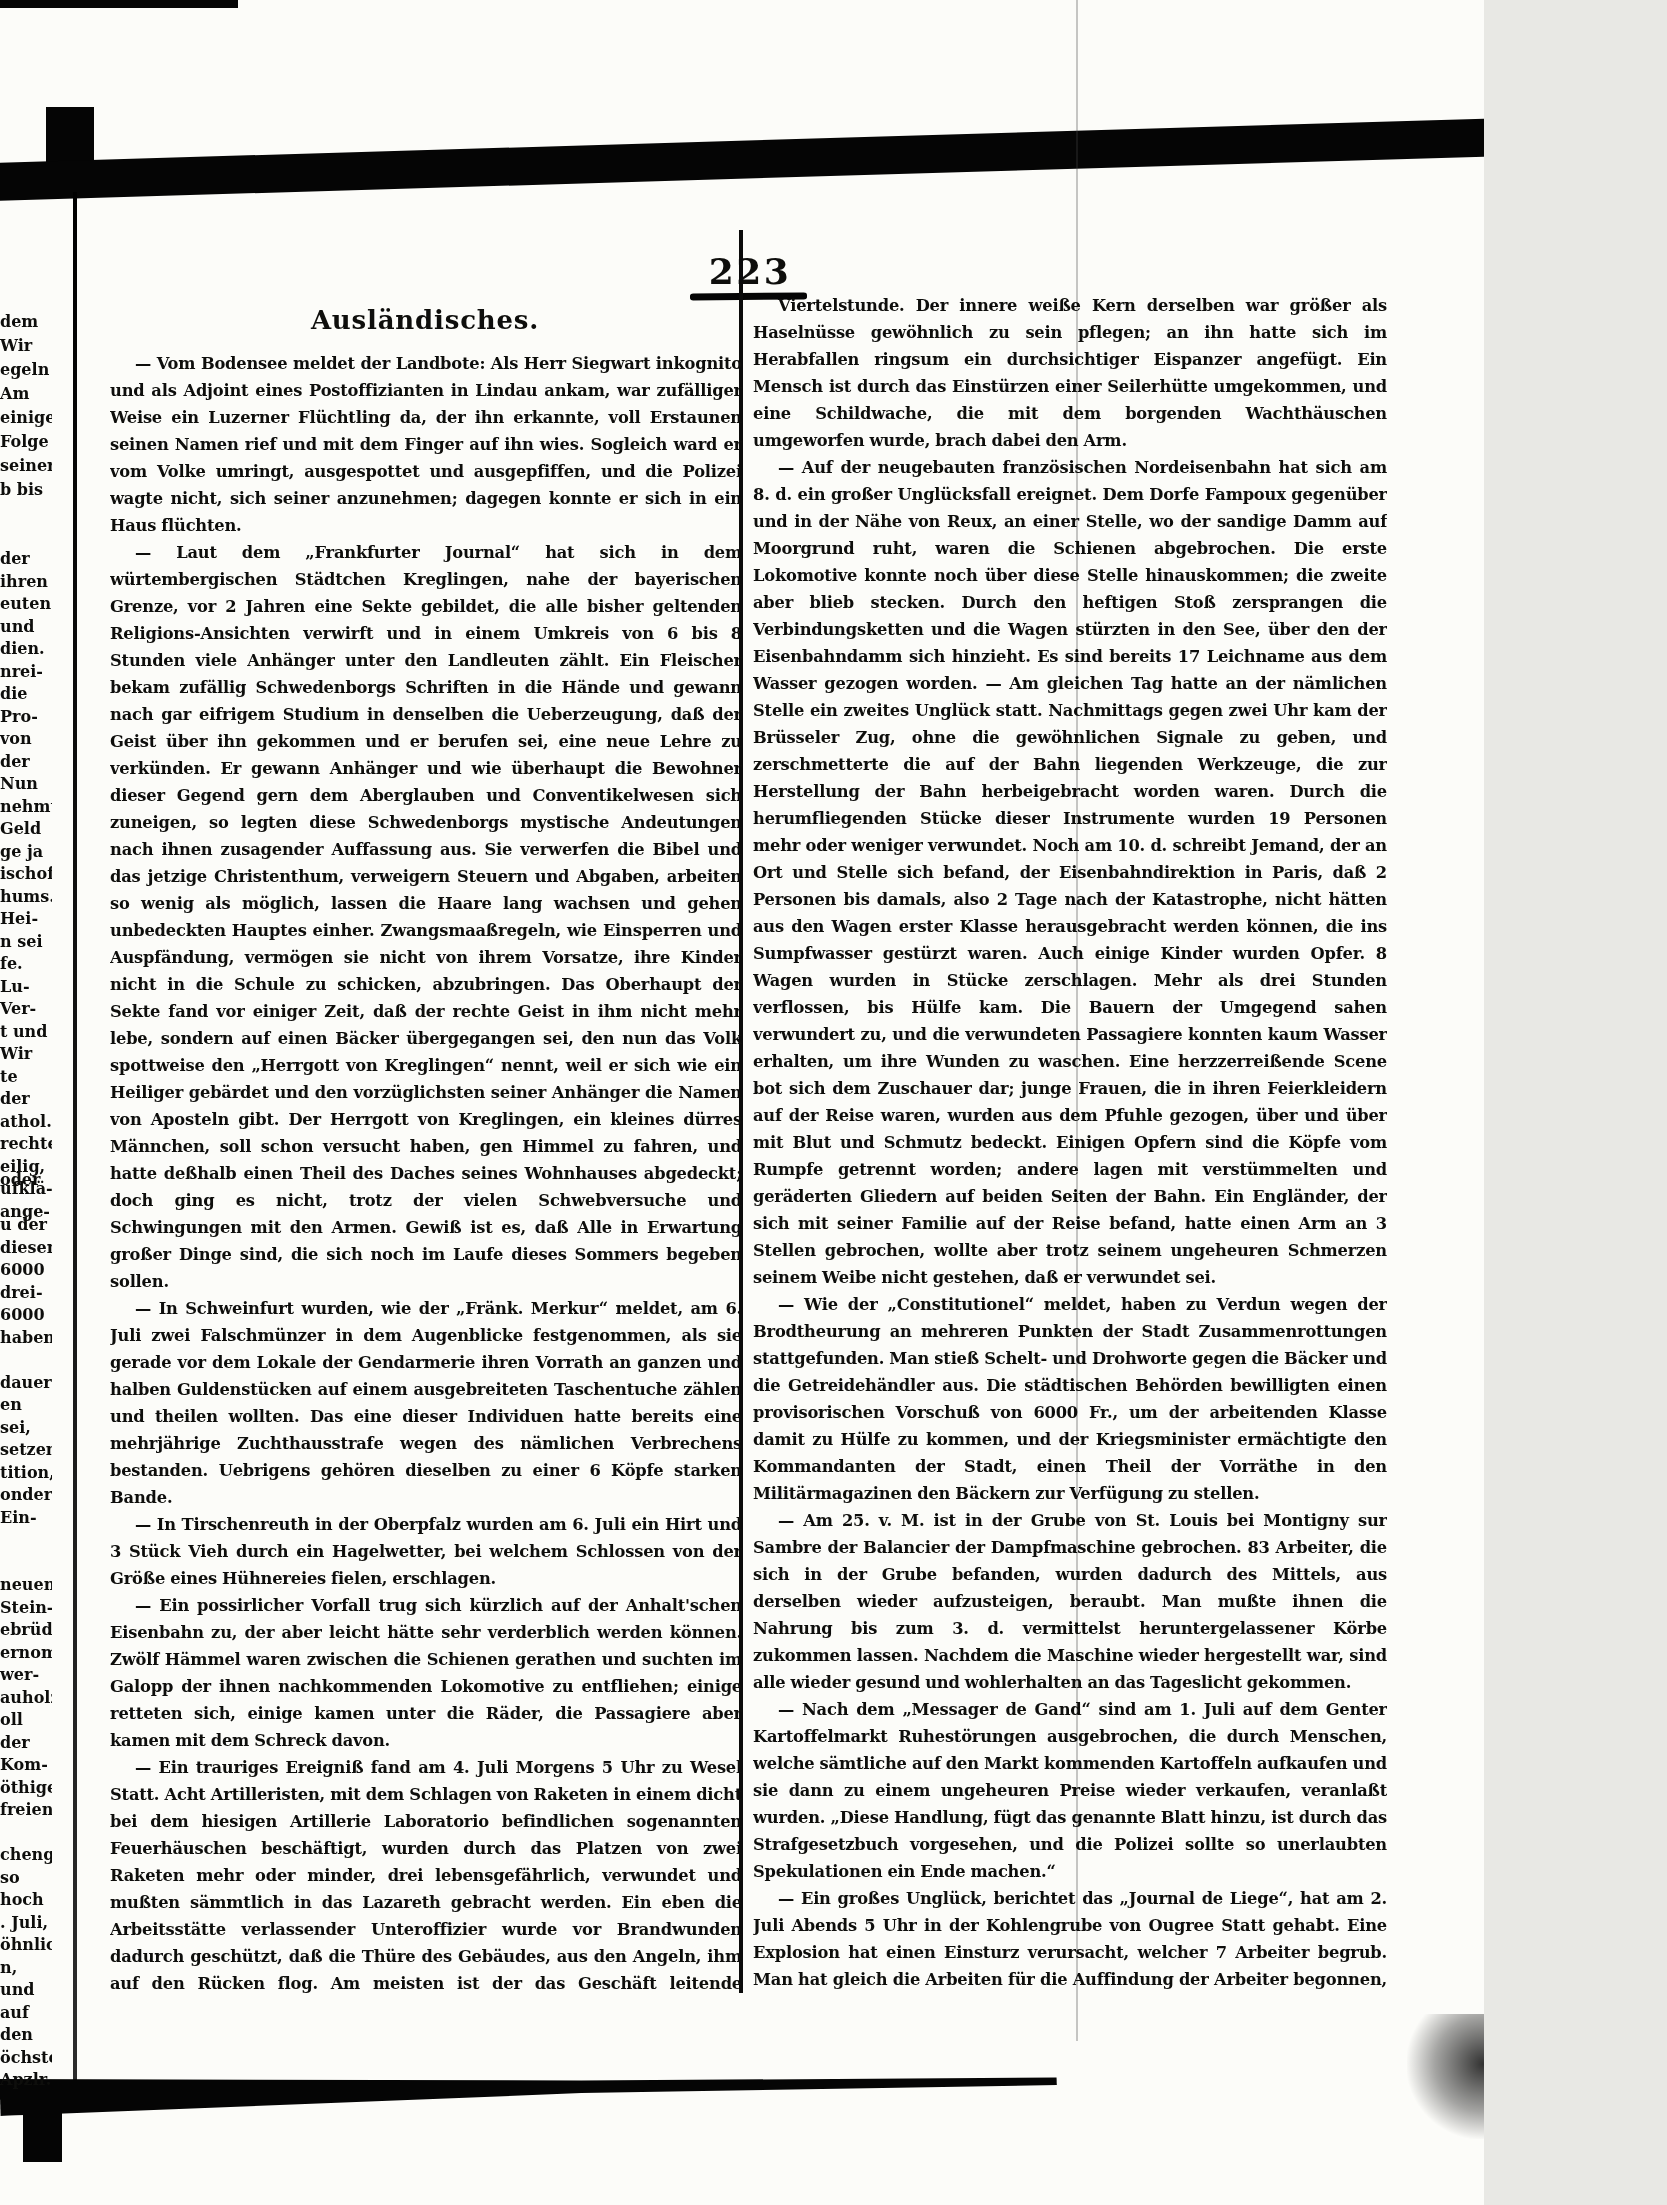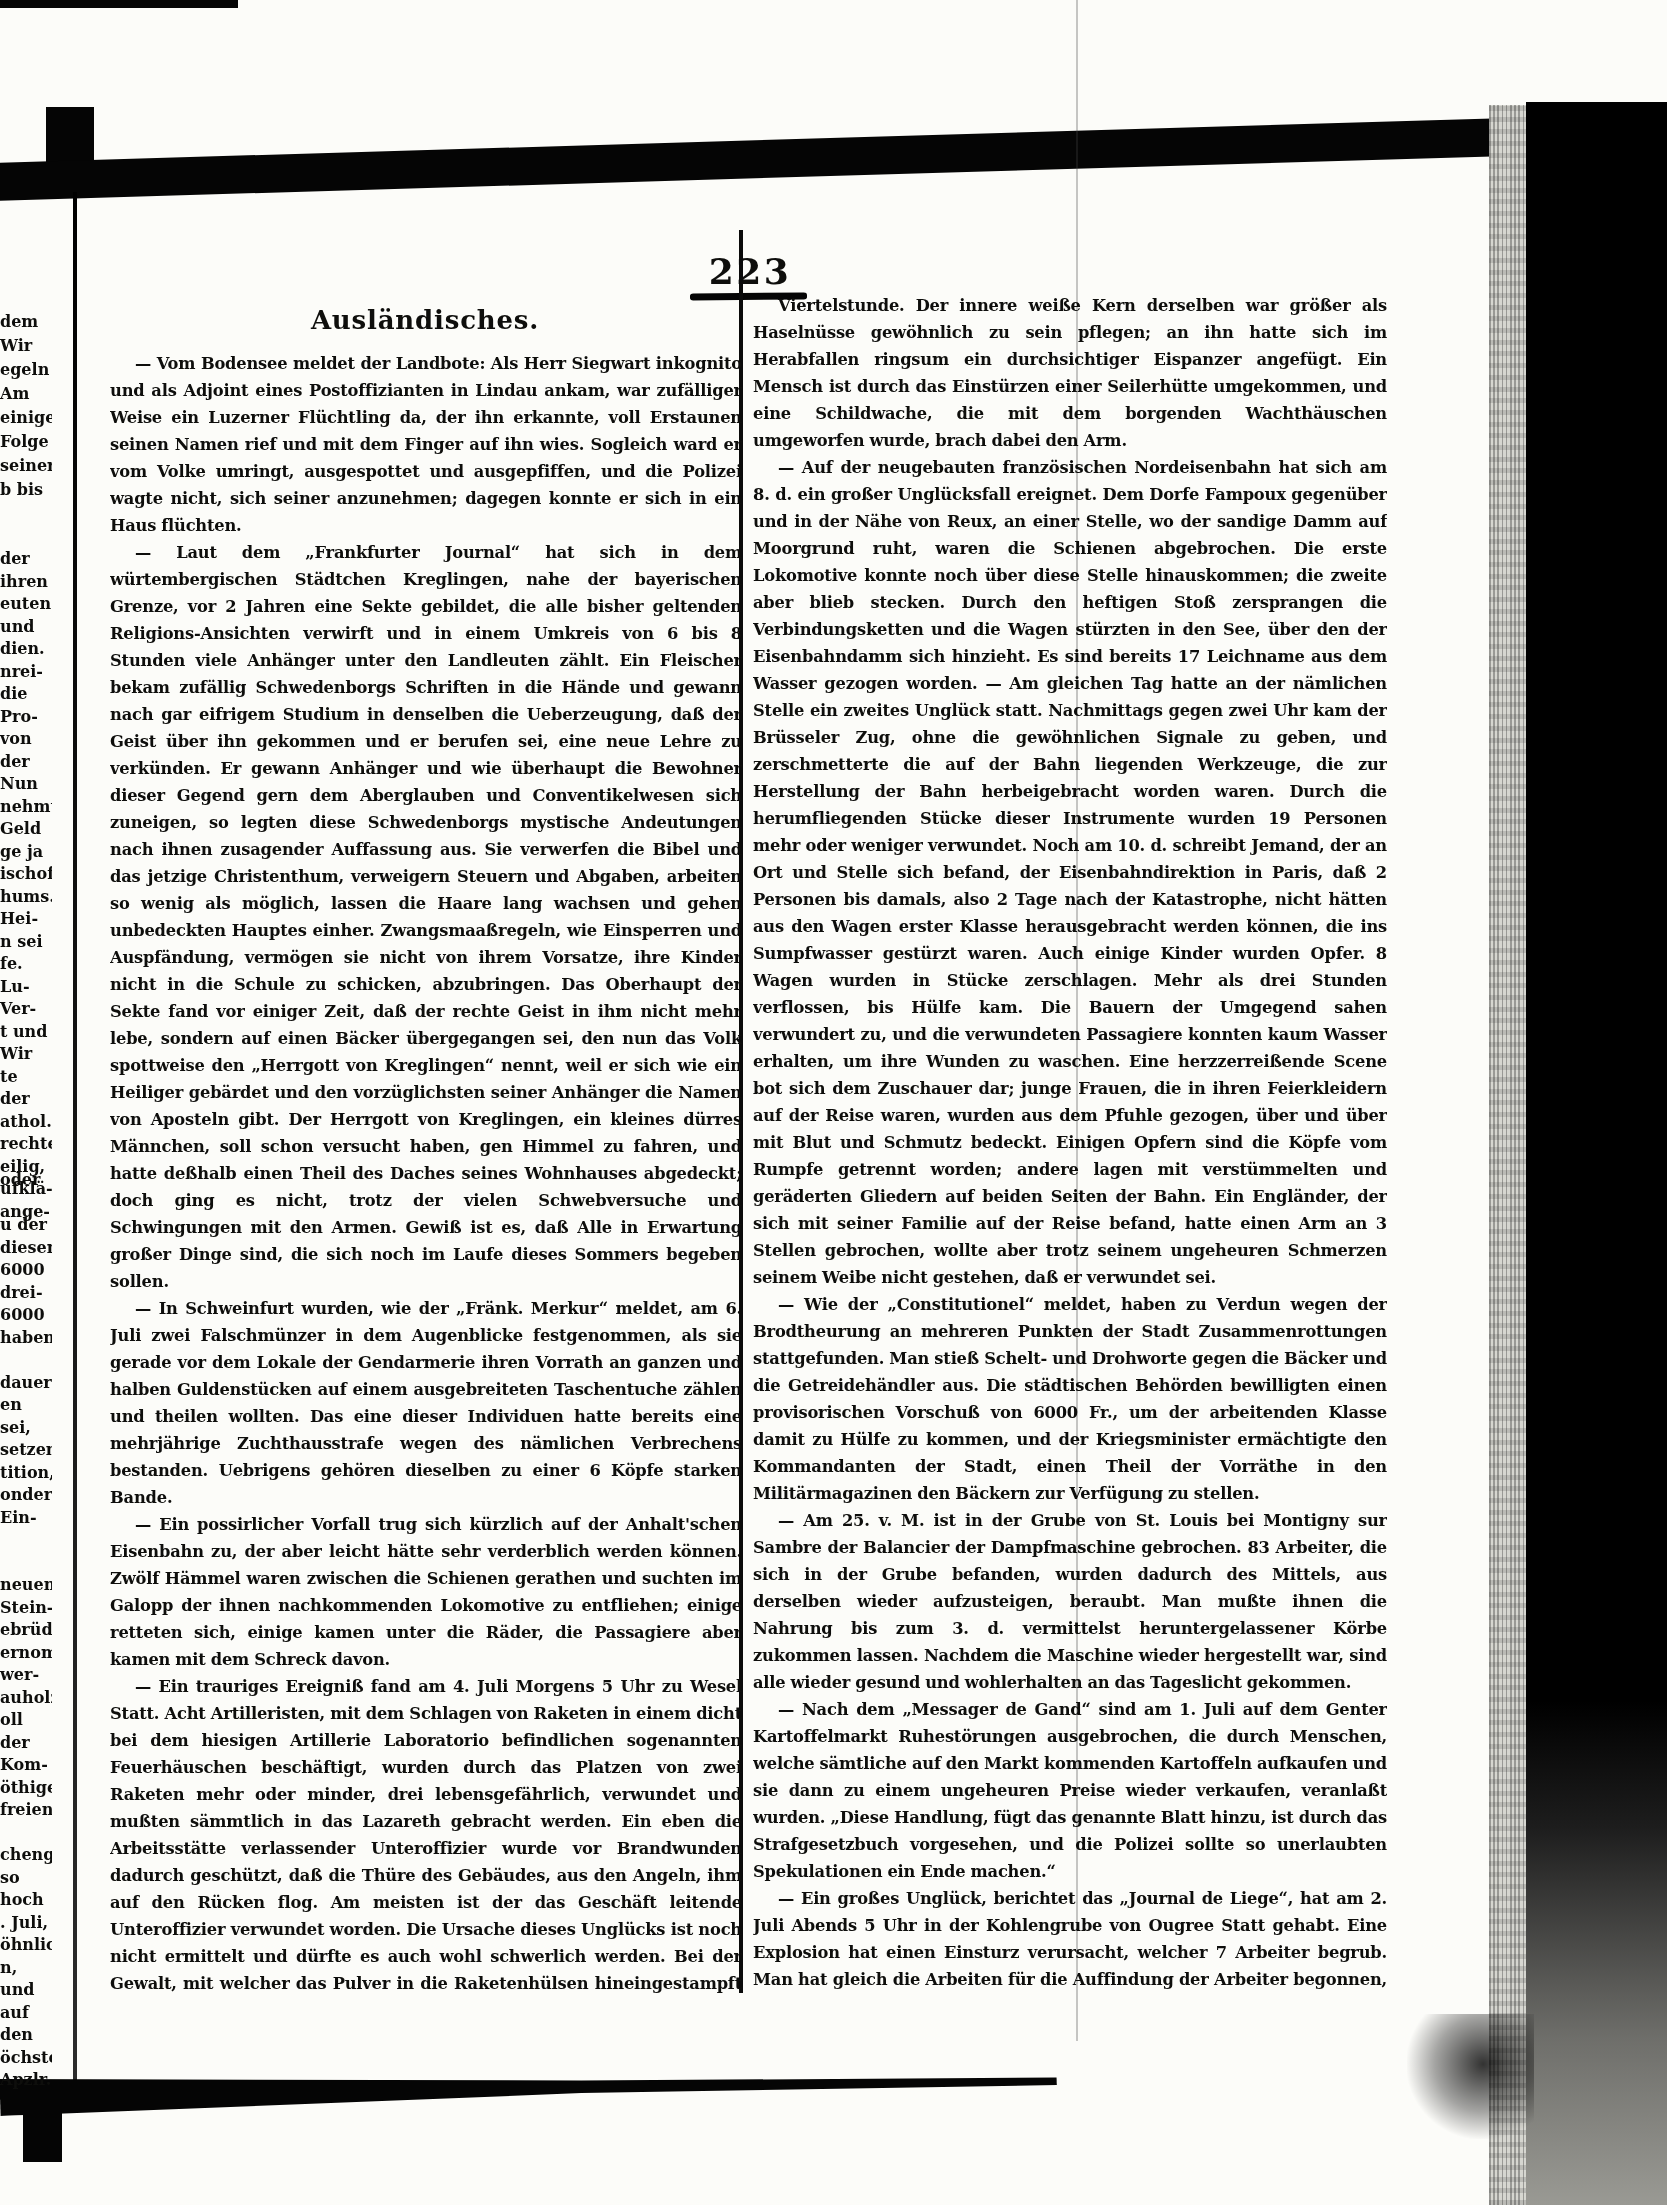--- a/index.html
+++ b/index.html
@@ -1,17 +1,17 @@
 <!DOCTYPE html>
 <html style="font-size:13.3px"><head>
 <meta charset="utf-8">
 <style>
   html,body { margin:0; padding:0; background:#e8e8e4; }
   .scan {
-    position:relative; width:1667px; height:2205px; overflow:hidden;
+    position:relative; width:1484px; height:2205px; overflow:hidden;
     background:#fcfcf9;
     font-family:"DejaVu Serif","Liberation Serif",serif;
     color:#0e0e0c;
   }
   
   .artifact { position:absolute; background:#050505; }
   .bar-topleft   { left:0; top:0; width:238px; height:7.5px; }
   .rect-topleft  { left:46px; top:107px; width:48px; height:88px; }
   .slant-bar     { left:-10px; top:163px; width:1559px; height:38px;
                    transform:rotate(-1.7deg); transform-origin:left top; }
@@ -84,20 +84,21 @@
 
   <div class="col-divider"></div>
 
   <div class="section-heading">Ausländisches.</div>
 
   <div class="col left-col">
 
   <p class="par">— Vom Bodensee meldet der Landbote: Als Herr Siegwart inkognito und als Adjoint eines Postoffizianten in Lindau ankam, war zufälliger Weise ein Luzerner Flüchtling da, der ihn erkannte, voll Erstaunen seinen Namen rief und mit dem Finger auf ihn wies. Sogleich ward er vom Volke umringt, ausgespottet und ausgepfiffen, und die Polizei wagte nicht, sich seiner anzunehmen; dagegen konnte er sich in ein Haus flüchten.</p>
       <p class="par">— Laut dem „Frankfurter Journal“ hat sich in dem würtembergischen Städtchen Kreglingen, nahe der bayerischen Grenze, vor 2 Jahren eine Sekte gebildet, die alle bisher geltenden Religions-Ansichten verwirft und in einem Umkreis von 6 bis 8 Stunden viele Anhänger unter den Landleuten zählt. Ein Fleischer bekam zufällig Schwedenborgs Schriften in die Hände und gewann nach gar eifrigem Studium in denselben die Ueberzeugung, daß der Geist über ihn gekommen und er berufen sei, eine neue Lehre zu verkünden. Er gewann Anhänger und wie überhaupt die Bewohner dieser Gegend gern dem Aberglauben und Conventikelwesen sich zuneigen, so legten diese Schwedenborgs mystische Andeutungen nach ihnen zusagender Auffassung aus. Sie verwerfen die Bibel und das jetzige Christenthum, verweigern Steuern und Abgaben, arbeiten so wenig als möglich, lassen die Haare lang wachsen und gehen unbedeckten Hauptes einher. Zwangsmaaßregeln, wie Einsperren und Auspfändung, vermögen sie nicht von ihrem Vorsatze, ihre Kinder nicht in die Schule zu schicken, abzubringen. Das Oberhaupt der Sekte fand vor einiger Zeit, daß der rechte Geist in ihm nicht mehr lebe, sondern auf einen Bäcker übergegangen sei, den nun das Volk spottweise den „Herrgott von Kreglingen“ nennt, weil er sich wie ein Heiliger gebärdet und den vorzüglichsten seiner Anhänger die Namen von Aposteln gibt. Der Herrgott von Kreglingen, ein kleines dürres Männchen, soll schon versucht haben, gen Himmel zu fahren, und hatte deßhalb einen Theil des Daches seines Wohnhauses abgedeckt; doch ging es nicht, trotz der vielen Schwebversuche und Schwingungen mit den Armen. Gewiß ist es, daß Alle in Erwartung großer Dinge sind, die sich noch im Laufe dieses Sommers begeben sollen.</p>
       <p class="par">— In Schweinfurt wurden, wie der „Fränk. Merkur“ meldet, am 6. Juli zwei Falschmünzer in dem Augenblicke festgenommen, als sie gerade vor dem Lokale der Gendarmerie ihren Vorrath an ganzen und halben Guldenstücken auf einem ausgebreiteten Taschentuche zählen und theilen wollten. Das eine dieser Individuen hatte bereits eine mehrjährige Zuchthausstrafe wegen des nämlichen Verbrechens bestanden. Uebrigens gehören dieselben zu einer 6 Köpfe starken Bande.</p>
+      <p class="par">— In Tirschenreuth in der Oberpfalz wurden am 6. Juli ein Hirt und 3 Stück Vieh durch ein Hagelwetter, bei welchem Schlossen von der Größe eines Hühnereies fielen, erschlagen.</p>
       <p class="par">— Ein possirlicher Vorfall trug sich kürzlich auf der Anhalt'schen Eisenbahn zu, der aber leicht hätte sehr verderblich werden können. Zwölf Hämmel waren zwischen die Schienen gerathen und suchten im Galopp der ihnen nachkommenden Lokomotive zu entfliehen; einige retteten sich, einige kamen unter die Räder, die Passagiere aber kamen mit dem Schreck davon.</p>
       <p class="par">— Ein trauriges Ereigniß fand am 4. Juli Morgens 5 Uhr zu Wesel Statt. Acht Artilleristen, mit dem Schlagen von Raketen in einem dicht bei dem hiesigen Artillerie Laboratorio befindlichen sogenannten Feuerhäuschen beschäftigt, wurden durch das Platzen von zwei Raketen mehr oder minder, drei lebensgefährlich, verwundet und mußten sämmtlich in das Lazareth gebracht werden. Ein eben die Arbeitsstätte verlassender Unteroffizier wurde vor Brandwunden dadurch geschützt, daß die Thüre des Gebäudes, aus den Angeln, ihm auf den Rücken flog. Am meisten ist der das Geschäft leitende Unteroffizier verwundet worden. Die Ursache dieses Unglücks ist noch nicht ermittelt und dürfte es auch wohl schwerlich werden. Bei der Gewalt, mit welcher das Pulver in die Raketenhülsen hineingestampft wird, können 2 aufeinander treffende Sandkörnchen, auch wohl Entzündung der in der Hülse befindlichen Luft, solches hervorrufen.</p>
     </div>
 
   <div class="col right-col">
 
   <p class="par">Viertelstunde. Der innere weiße Kern derselben war größer als Haselnüsse gewöhnlich zu sein pflegen; an ihn hatte sich im Herabfallen ringsum ein durchsichtiger Eispanzer angefügt. Ein Mensch ist durch das Einstürzen einer Seilerhütte umgekommen, und eine Schildwache, die mit dem borgenden Wachthäuschen umgeworfen wurde, brach dabei den Arm.</p>
       <p class="par">— Auf der neugebauten französischen Nordeisenbahn hat sich am 8. d. ein großer Unglücksfall ereignet. Dem Dorfe Fampoux gegenüber und in der Nähe von Reux, an einer Stelle, wo der sandige Damm auf Moorgrund ruht, waren die Schienen abgebrochen. Die erste Lokomotive konnte noch über diese Stelle hinauskommen; die zweite aber blieb stecken. Durch den heftigen Stoß zersprangen die Verbindungsketten und die Wagen stürzten in den See, über den der Eisenbahndamm sich hinzieht. Es sind bereits 17 Leichname aus dem Wasser gezogen worden. — Am gleichen Tag hatte an der nämlichen Stelle ein zweites Unglück statt. Nachmittags gegen zwei Uhr kam der Brüsseler Zug, ohne die gewöhnlichen Signale zu geben, und zerschmetterte die auf der Bahn liegenden Werkzeuge, die zur Herstellung der Bahn herbeigebracht worden waren. Durch die herumfliegenden Stücke dieser Instrumente wurden 19 Personen mehr oder weniger verwundet. Noch am 10. d. schreibt Jemand, der an Ort und Stelle sich befand, der Eisenbahndirektion in Paris, daß 2 Personen bis damals, also 2 Tage nach der Katastrophe, nicht hätten aus den Wagen erster Klasse herausgebracht werden können, die ins Sumpfwasser gestürzt waren. Auch einige Kinder wurden Opfer. 8 Wagen wurden in Stücke zerschlagen. Mehr als drei Stunden verflossen, bis Hülfe kam. Die Bauern der Umgegend sahen verwundert zu, und die verwundeten Passagiere konnten kaum Wasser erhalten, um ihre Wunden zu waschen. Eine herzzerreißende Scene bot sich dem Zuschauer dar; junge Frauen, die in ihren Feierkleidern auf der Reise waren, wurden aus dem Pfuhle gezogen, über und über mit Blut und Schmutz bedeckt. Einigen Opfern sind die Köpfe vom Rumpfe getrennt worden; andere lagen mit verstümmelten und geräderten Gliedern auf beiden Seiten der Bahn. Ein Engländer, der sich mit seiner Familie auf der Reise befand, hatte einen Arm an 3 Stellen gebrochen, wollte aber trotz seinem ungeheuren Schmerzen seinem Weibe nicht gestehen, daß er verwundet sei.</p>
       <p class="par">— Wie der „Constitutionel“ meldet, haben zu Verdun wegen der Brodtheurung an mehreren Punkten der Stadt Zusammenrottungen stattgefunden. Man stieß Schelt- und Drohworte gegen die Bäcker und die Getreidehändler aus. Die städtischen Behörden bewilligten einen provisorischen Vorschuß von 6000 Fr., um der arbeitenden Klasse damit zu Hülfe zu kommen, und der Kriegsminister ermächtigte den Kommandanten der Stadt, einen Theil der Vorräthe in den Militärmagazinen den Bäckern zur Verfügung zu stellen.</p>
       <p class="par">— Am 25. v. M. ist in der Grube von St. Louis bei Montigny sur Sambre der Balancier der Dampfmaschine gebrochen. 83 Arbeiter, die sich in der Grube befanden, wurden dadurch des Mittels, aus derselben wieder aufzusteigen, beraubt. Man mußte ihnen die Nahrung bis zum 3. d. vermittelst heruntergelassener Körbe zukommen lassen. Nachdem die Maschine wieder hergestellt war, sind alle wieder gesund und wohlerhalten an das Tageslicht gekommen.</p>

